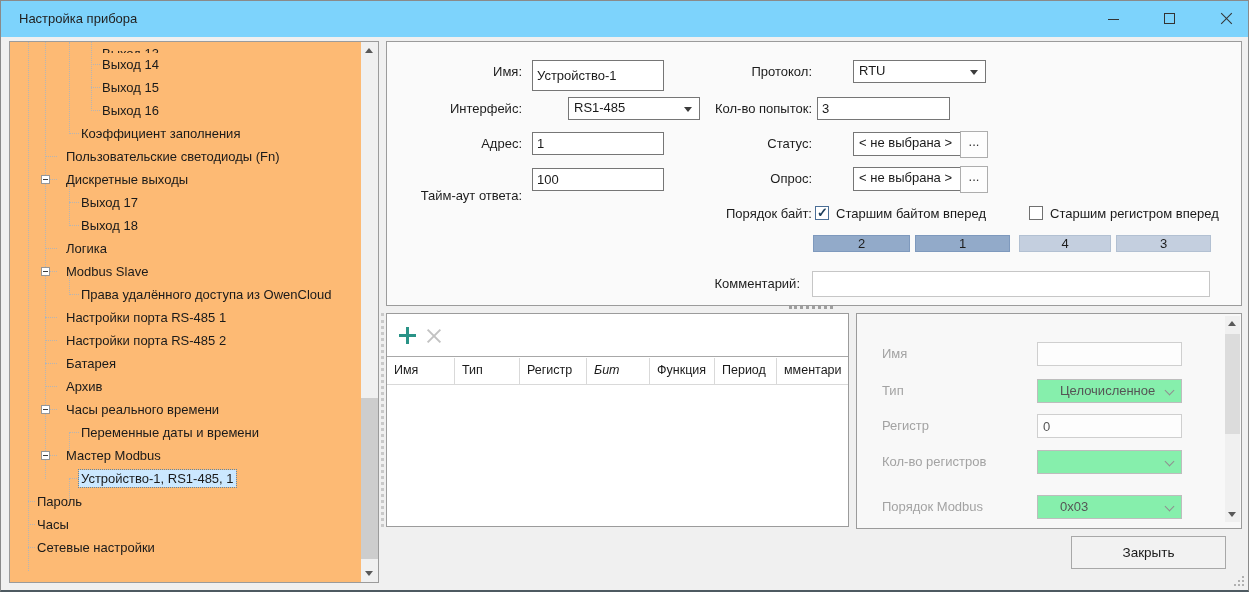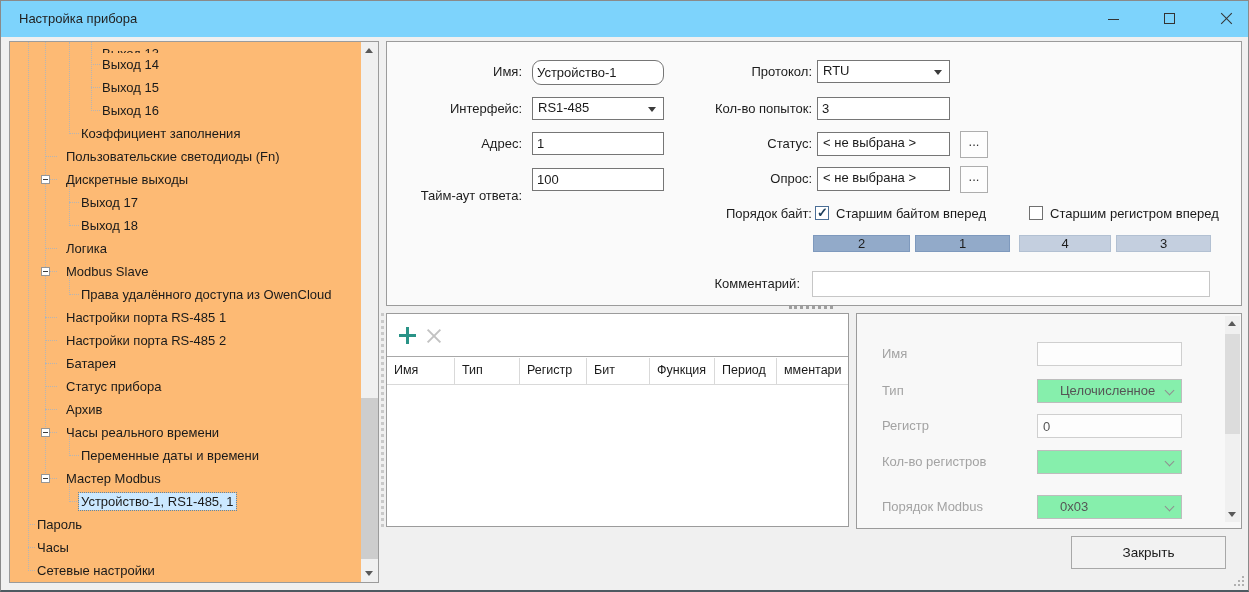--- a/index.html
+++ b/index.html
@@ -18,21 +18,21 @@
   .xwrap { position:absolute; left:17px; top:12px; width:12px; height:12px; }
   .xwrap::before, .xwrap::after { content:""; position:absolute; left:-1px; top:5px; width:15px; height:1px; background:#333; }
   .xwrap::before { transform: rotate(45deg); }
   .xwrap::after  { transform: rotate(-45deg); }
   
   .panel { position:absolute; background:#fafafa; border:1px solid #9b9b9b; }
   .lbl { position:absolute; text-align:right; color:#1c1c1c; white-space:nowrap; }
   .glbl { position:absolute; color:#a3a3a3; white-space:nowrap; }
   .tinput { position:absolute; border:1px solid #767676; background:#fff; font-family:"Liberation Sans",sans-serif;
             font-size:13px; color:#1a1a1a; padding:0 4px; outline:none; }
-  .combo { position:absolute; border:1px solid #767676; background:#fff; padding:2px 20px 0 5px; }
+  .combo { position:absolute; border:1px solid #767676; background:#fff; padding:2px 20px 0 5px;margin-left:36px; }
   .combo .tri { position:absolute; right:7px; top:9px; width:0; height:0;
                 border-left:4px solid transparent; border-right:4px solid transparent; border-top:5px solid #3c3c3c; }
   .chev { position:absolute; right:8px; top:7px; width:7px; height:7px;
           border-right:1px solid #8f8f8f; border-bottom:1px solid #8f8f8f; transform:rotate(45deg); }
   .browse { position:absolute; width:28px; height:27px; background:#fdfdfd; border:1px solid #adadad;
             text-align:center; line-height:20px; font-size:13px; color:#333; }
   .cbx { position:absolute; width:14px; height:14px; border:1px solid #707070; background:#fff; }
   .cbx.checked { border-color:#4a6e96; }
   .cbx.checked::after { content:"✓"; position:absolute; left:1px; top:-2px; font-size:13px; font-weight:bold; color:#1d3e5c; }
   .cblabel { position:absolute; white-space:nowrap; }
@@ -124,41 +124,40 @@
       <div class="trow lvl1"><span class="tlabel">Пользовательские светодиоды (Fn)</span></div>
       <div class="trow lvl1"><span class="expander"></span><span class="tlabel">Дискретные выходы</span></div>
       <div class="trow lvl2"><span class="tlabel">Выход 17</span></div>
       <div class="trow lvl2"><span class="tlabel">Выход 18</span></div>
       <div class="trow lvl1"><span class="tlabel">Логика</span></div>
       <div class="trow lvl1"><span class="expander"></span><span class="tlabel">Modbus Slave</span></div>
       <div class="trow lvl2"><span class="tlabel">Права удалённого доступа из OwenCloud</span></div>
       <div class="trow lvl1"><span class="tlabel">Настройки порта RS-485 1</span></div>
       <div class="trow lvl1"><span class="tlabel">Настройки порта RS-485 2</span></div>
       <div class="trow lvl1"><span class="tlabel">Батарея</span></div>
-      <div class="trow lvl1"><span class="tlabel">Статус прибора</span></div>
       <div class="trow lvl1"><span class="tlabel">Архив</span></div>
       <div class="trow lvl1"><span class="expander"></span><span class="tlabel">Часы реального времени</span></div>
       <div class="trow lvl2"><span class="tlabel">Переменные даты и времени</span></div>
       <div class="trow lvl1"><span class="expander"></span><span class="tlabel">Мастер Modbus</span></div>
       <div class="trow lvl2"><span class="tlabel sel">Устройство-1, RS1-485, 1</span></div>
       <div class="trow lvl0"><span class="tlabel">Пароль</span></div>
       <div class="trow lvl0"><span class="tlabel">Часы</span></div>
       <div class="trow lvl0"><span class="tlabel">Сетевые настройки</span></div>
     </div>
 
     <div class="sbar" style="right:0; top:0; bottom:0; width:17px;">
       <span class="sb-up" style="top:6px;"></span>
       <span class="sb-dn" style="bottom:6px;"></span>
       <span class="sb-thumb" style="top:356px; height:161px;"></span>
     </div>
   </div>
 
   <div class="panel" style="left:385px; top:40px; width:856px; height:265px;">
     <div class="lbl" style="left:0; top:22px; width:135px;">Имя:</div>
-    <input class="tinput" style="left: 145px; top: 18px; width: 132px; height: 25px; border-radius: 9px;" value="Устройство-1">
+    <input class="tinput" style="left: 145px; top: 18px; width: 132px; height: 31px;" value="Устройство-1">
 
     <div class="lbl" style="left:0; top:59px; width:135px;">Интерфейс:</div>
     <div class="combo" style="left:145px; top:55px; width:132px; height:23px;">
       <span>RS1-485</span><i class="tri"></i>
     </div>
 
     <div class="lbl" style="left:0; top:94px; width:135px;">Адрес:</div>
     <input class="tinput" style="left: 145px; top: 90px; width: 132px; height: 23px;" value="1">
 
     <div class="lbl" style="left:0; top:130px; width:135px;margin-top:16px;">Тайм-аут ответа:</div>
@@ -204,21 +203,21 @@
 
   <div id="varpanel" class="panel">
     <div id="vartoolbar">
       <span class="icon-add"></span>
       <span class="icon-del"></span>
     </div>
     <div id="varheader">
       <div class="hcell" style="width:68px;">Имя</div>
       <div class="hcell" style="width:65px;">Тип</div>
       <div class="hcell" style="width:67px;">Регистр</div>
-      <div class="hcell" style="width:63px;">Бит</div>
+      <div class="hcell" style="width:63px;font-style:italic;">Бит</div>
       <div class="hcell" style="width:65px;">Функция</div>
       <div class="hcell" style="width:62px;">Период</div>
       <div class="hcell" style="width:73px; border-right:none;">мментари</div>
     </div>
   </div>
 
   <div id="varform" class="panel">
     <div class="glbl" style="left:25px; top:32px;">Имя</div>
     <input class="vf-input" style="top: 28px;" disabled="" value="">
 

